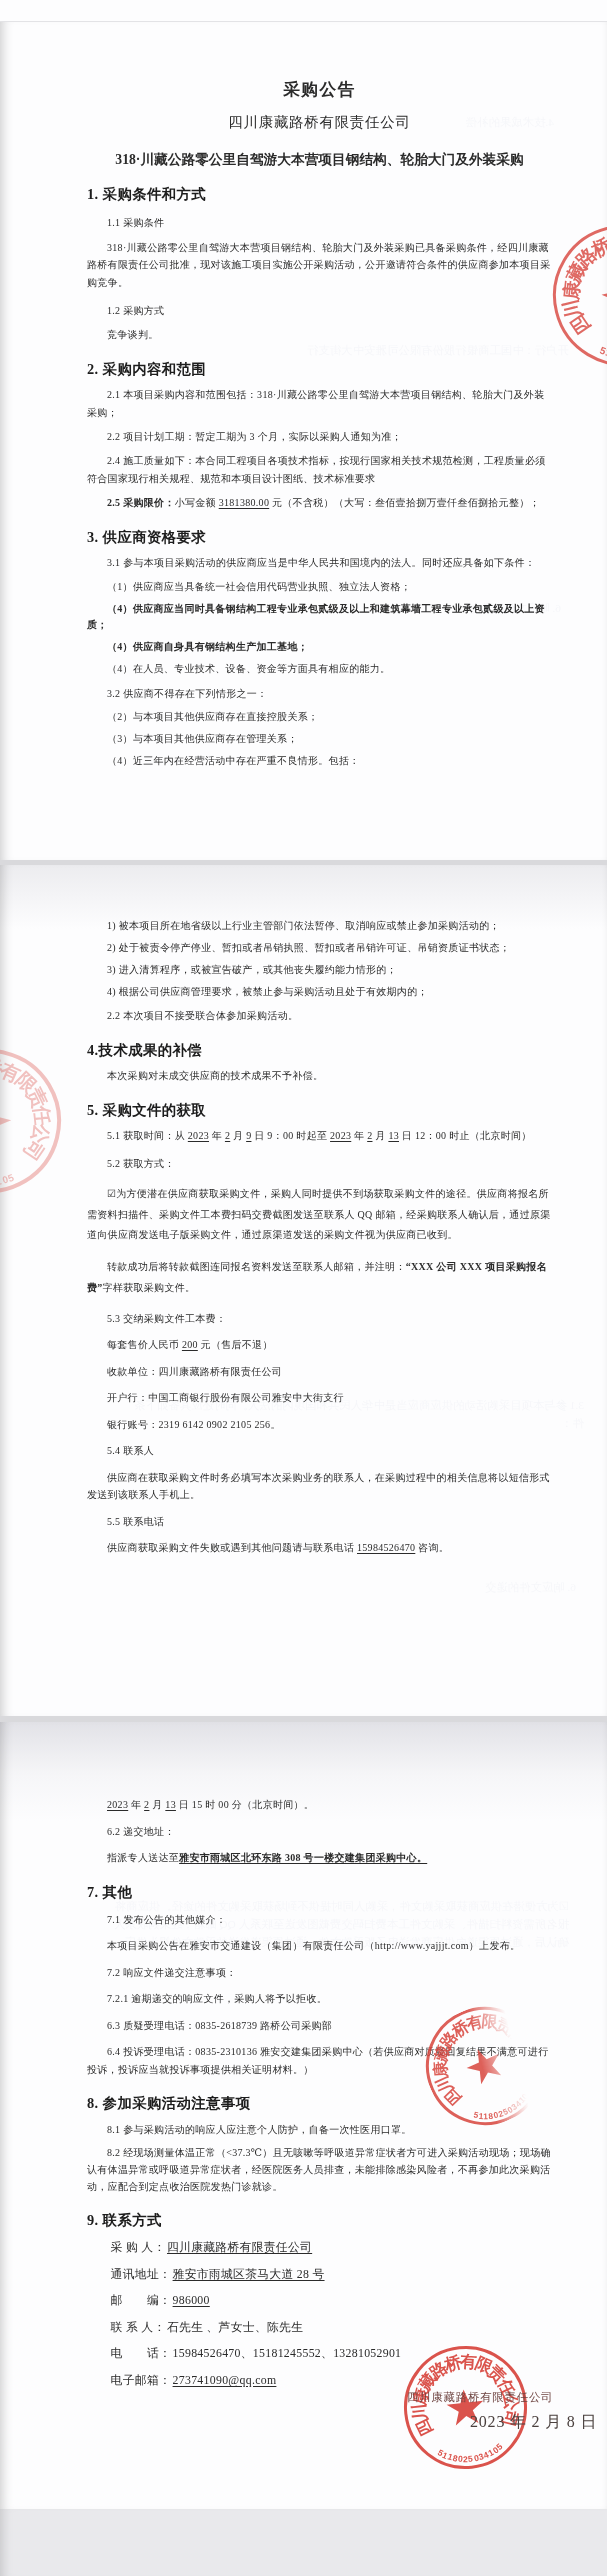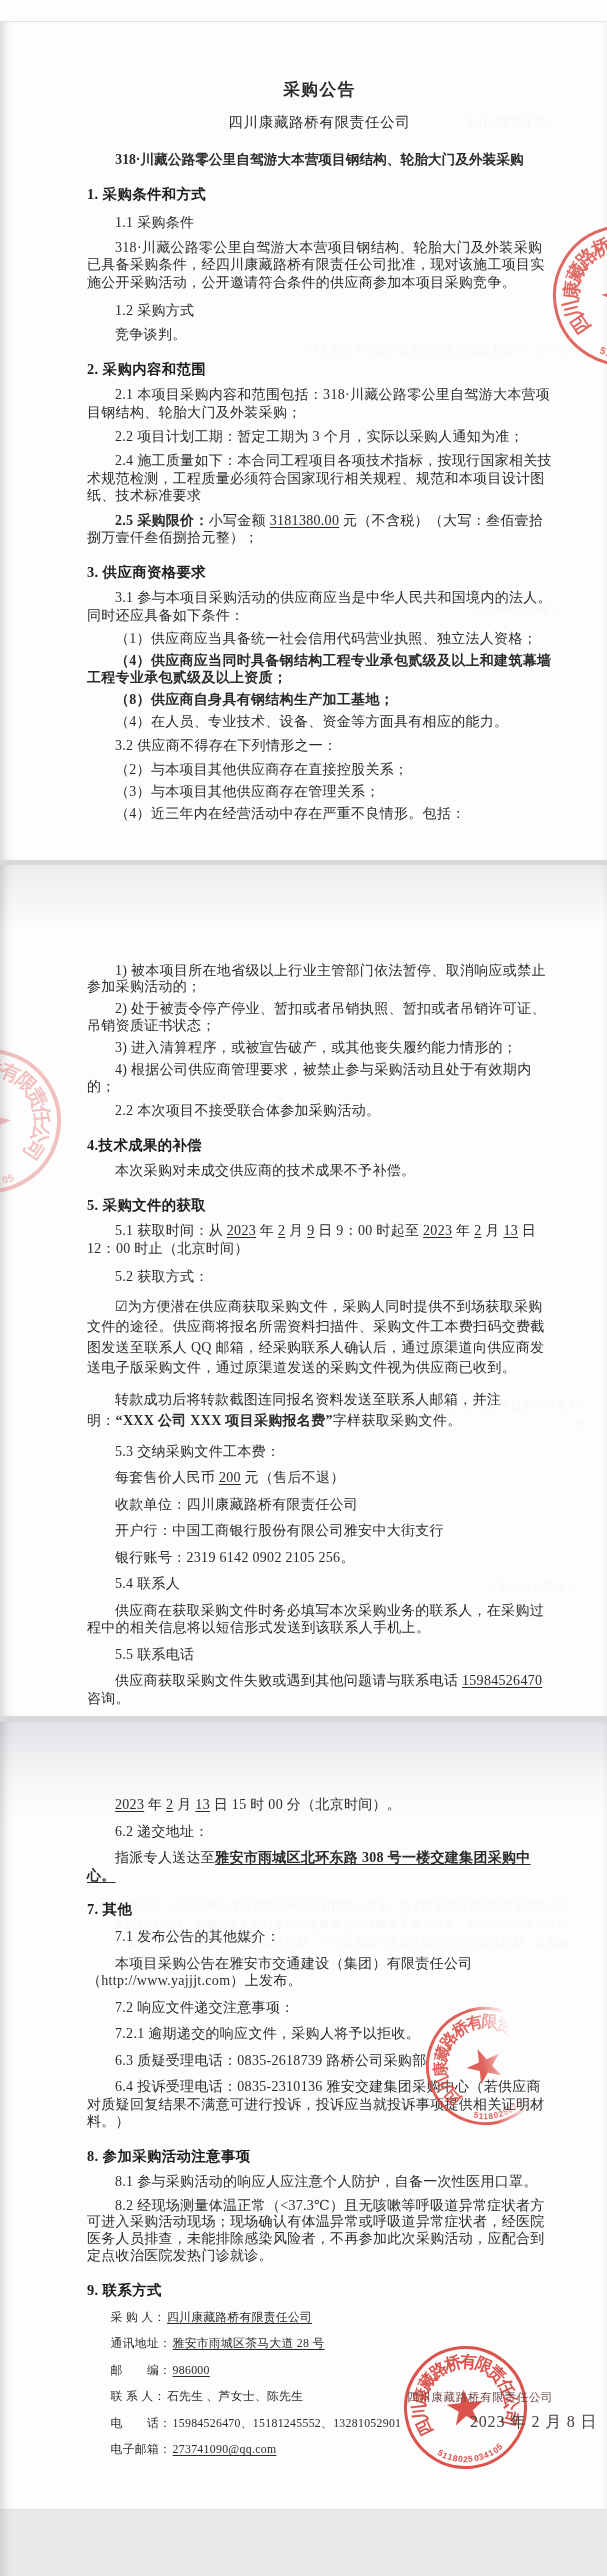--- a/index.html
+++ b/index.html
@@ -19,29 +19,29 @@
     overflow:hidden;
     box-shadow:inset 10.6px 0 12px -9px rgba(0,0,0,.22), inset -4.6px 0 7.6px -6px rgba(0,0,0,.10);
   }
   .page-gap{height:5.3px;background:#d9d9dc;}
   .bottomstrip{height:68px;background:#e9e9ec;box-shadow:inset 10.6px 0 12px -9px rgba(0,0,0,.18);}
   #page1{height:838px;}
   #page2{height:851px;background:linear-gradient(180deg,#ececef 0,#fdfdfe 64px);}
   #page3{height:787px;background:linear-gradient(180deg,#e2e2e7 0,#f6f6f8 53px,#fdfdfe 99px);}
   .content{position:relative;z-index:2;padding:0 55px 0 87px;}
   #page1 .content{padding-top:56px;}
-  #page2 .content{padding-top:92px;}
+  #page2 .content{padding-top:47px;}
   #page3 .content{padding-top:68px;}
 
   .doc-title{font-size:16.7px;line-height:23px;text-align:center;font-weight:bold;letter-spacing:1.5px;margin:0;}
   .issuer{font-size:14.4px;line-height:20px;text-align:center;margin:11.4px 0 0 0;letter-spacing:0.8px;}
   .project{font-size:13.7px;line-height:19px;text-align:center;font-weight:bold;margin:17.5px 0 0 0;}
 
   .h{font-size:14.4px;line-height:20px;font-weight:bold;color:#1d1d1d;margin:15px 0 7.6px 0;letter-spacing:0.4px;}
-  .p{font-size:14px;line-height:17.5px;margin:6.8px 0;letter-spacing:0.3px;text-indent:2em;}
+  .p{font-size:10px;line-height:17.5px;margin:6.8px 0;letter-spacing:0.3px;text-indent:2em;}
   .sub{margin:10.6px 0 6.8px 0;}
   .tight{line-height:16.7px;margin:5.3px 0;}
   .wide{line-height:20.5px;margin:11.4px 0;}
   .ls{line-height:17.5px;margin:9px 0;}
   .rb{font-weight:bold;}
   .ru{text-decoration:underline;text-underline-offset:2.3px;}
   .bold{font-weight:bold;}
 
   .contact-row{font-size:11.8px;line-height:17.5px;margin:9px 0;letter-spacing:0.3px;padding-left:2em;}
   .contact-row .val{margin-left:1.5px;}
@@ -91,21 +91,21 @@
       <p class="h">2. 采购内容和范围</p>
       <p class="p">2.1 本项目采购内容和范围包括：318·川藏公路零公里自驾游大本营项目钢结构、轮胎大门及外装采购；</p>
       <p class="p">2.2 项目计划工期：暂定工期为 3 个月，实际以采购人通知为准；</p>
       <p class="p">2.4 施工质量如下：本合同工程项目各项技术指标，按现行国家相关技术规范检测，工程质量必须符合国家现行相关规程、规范和本项目设计图纸、技术标准要求</p>
       <p class="p"><span class="rb">2.5 采购限价：</span><span>小写金额 </span><span class="ru">3181380.00</span><span> 元（不含税）（大写：叁佰壹拾捌万壹仟叁佰捌拾元整）；</span></p>
 
       <p class="h">3. 供应商资格要求</p>
       <p class="p">3.1 参与本项目采购活动的供应商应当是中华人民共和国境内的法人。同时还应具备如下条件：</p>
       <p class="p tight">（1）供应商应当具备统一社会信用代码营业执照、独立法人资格；</p>
       <p class="p tight bold">（4）供应商应当同时具备钢结构工程专业承包贰级及以上和建筑幕墙工程专业承包贰级及以上资质；</p>
-      <p class="p tight bold">（8）供应商自身具有钢结构生产加工基地；</p>
+      <p class="p tight bold">（4）供应商自身具有钢结构生产加工基地；</p>
       <p class="p tight">（4）在人员、专业技术、设备、资金等方面具有相应的能力。</p>
       <p class="p">3.2 供应商不得存在下列情形之一：</p>
       <p class="p tight">（2）与本项目其他供应商存在直接控股关系；</p>
       <p class="p tight">（3）与本项目其他供应商存在管理关系；</p>
       <p class="p tight">（4）近三年内在经营活动中存在严重不良情形。包括：</p>
     </div>
 
     <div class="seal" style="height: 141px; width: 141px; left: 553px; top: 203px; transform: rotate(-14deg); opacity: 0.8;">
         <div class="seal-ring" style="border: 3.9px solid rgb(216, 69, 61);"></div>
         <div class="seal-star" style="color: rgb(216, 69, 61); font-size: 55px;">★</div>

